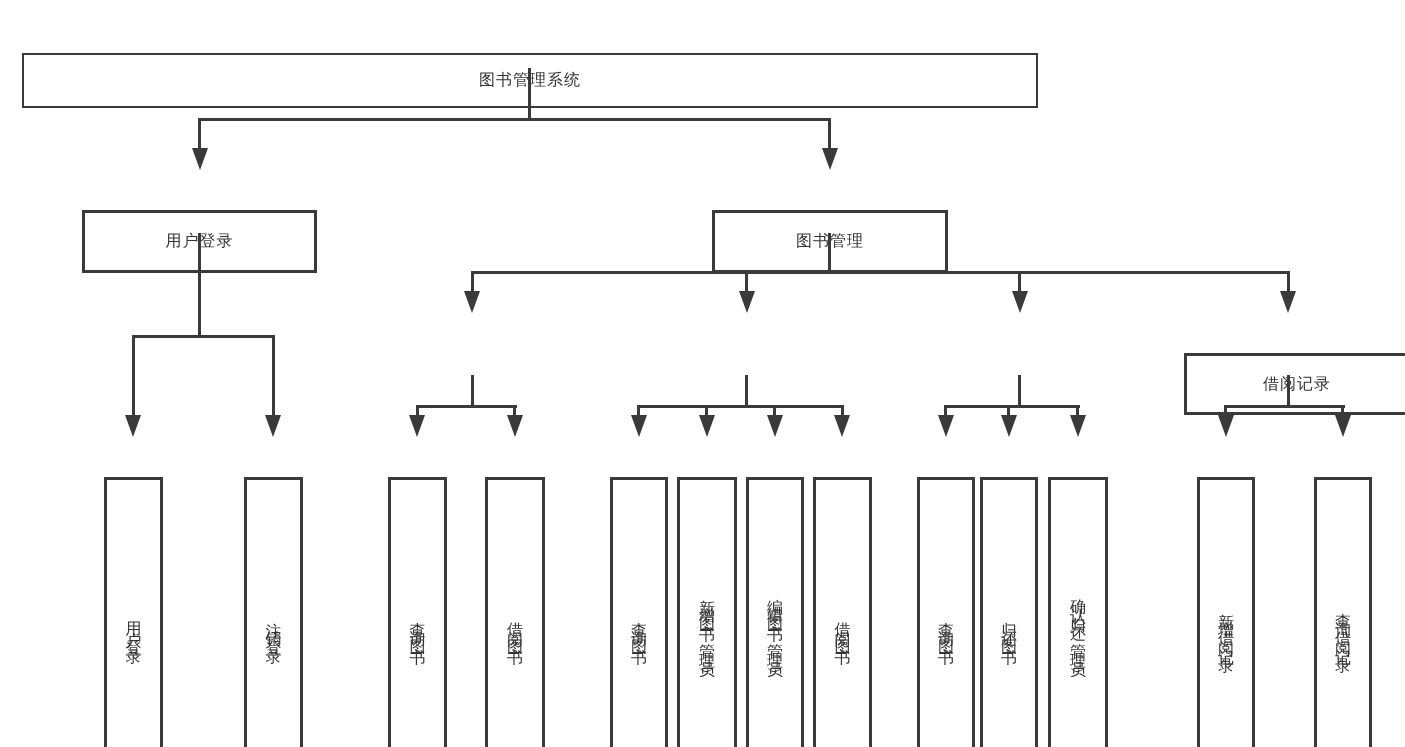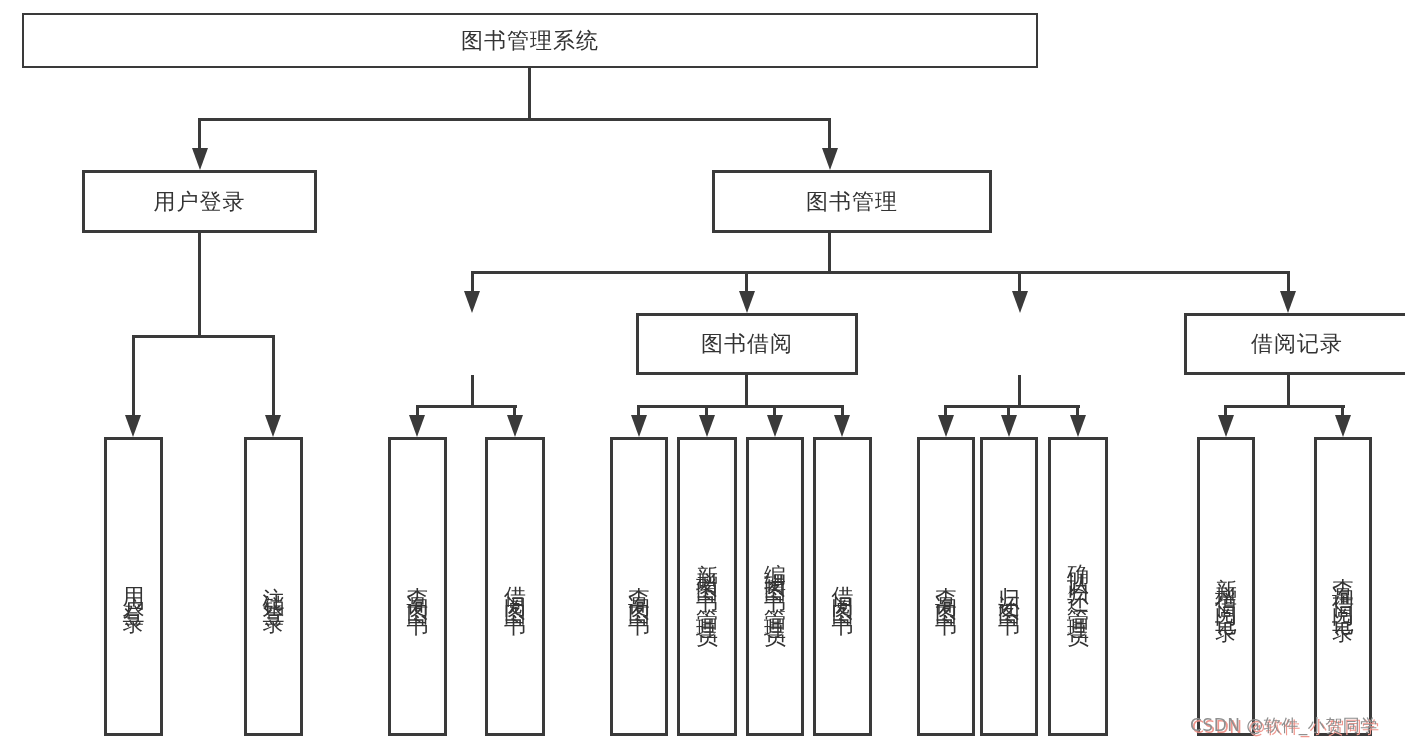--- a/index.html
+++ b/index.html
@@ -13,24 +13,25 @@
     overflow: hidden;
   }
   .box {
     position: absolute;
     box-sizing: border-box;
     border: 3px solid #3a3a3a;
     background: #ffffff;
     display: flex;
     align-items: center;
     justify-content: center;
-    font-size: 22px;
+    font-size: 16px;
     color: #333333;
     letter-spacing: 1px;
     white-space: nowrap;
+    margin-top: 40px;
   }
   .box.root { border-width: 2px; }
   .box.v {
     writing-mode: vertical-rl;
     text-orientation: mixed;
     letter-spacing: 9px;
     line-height: 1;
     white-space: normal;
   }
   .hline { position: absolute; height: 3px; background: #3a3a3a; }
@@ -61,41 +62,40 @@
   <div class="box root" style="left:22px; top:13px; width:1016px; height:55px;">图书管理系统</div>
 
   <div class="vline" style="left:528px; top:68px; height:50px;"></div>
   <div class="hline" style="left:198px; top:118px; width:633px;"></div>
   <div class="vline" style="left:198px; top:118px; height:33px;"></div>
   <div class="arrow" style="left:192px; top:148px;"></div>
   <div class="vline" style="left:828px; top:118px; height:33px;"></div>
   <div class="arrow" style="left:822px; top:148px;"></div>
 
   <div class="box" style="left:82px; top:170px; width:235px; height:63px;">用户登录</div>
-  <div class="box" style="left:712px; top:170px; width:280px; height:63px;">图书管理</div>
+  <div class="box" style="left:712px; top:170px; width:236px; height:63px;">图书管理</div>
 
   <div class="vline" style="left:198px; top:233px; height:102px;"></div>
   <div class="hline" style="left:132px; top:335px; width:143px;"></div>
   <div class="vline" style="left:132px; top:335px; height:82px;"></div>
   <div class="arrow" style="left:125px; top:415px;"></div>
   <div class="vline" style="left:272px; top:335px; height:82px;"></div>
   <div class="arrow" style="left:265px; top:415px;"></div>
 
   <div class="vline" style="left:828px; top:233px; height:38px;"></div>
   <div class="hline" style="left:471px; top:271px; width:819px;"></div>
   <div class="vline" style="left:471px; top:271px; height:22px;"></div>
   <div class="arrow" style="left:464px; top:291px;"></div>
   <div class="vline" style="left:745px; top:271px; height:22px;"></div>
   <div class="arrow" style="left:739px; top:291px;"></div>
   <div class="vline" style="left:1018px; top:271px; height:22px;"></div>
   <div class="arrow" style="left:1012px; top:291px;"></div>
   <div class="vline" style="left:1287px; top:271px; height:22px;"></div>
   <div class="arrow" style="left:1280px; top:291px;"></div>
 
-  <div class="box" style="left:636px; top:313px; width:222px; height:62px;">图书借阅</div>
   <div class="box" style="left:1184px; top:313px; width:226px; height:62px;">借阅记录</div>
 
   <div class="vline" style="left:471px; top:375px; height:30px;"></div>
   <div class="hline" style="left:416px; top:405px; width:101px;"></div>
   <div class="vline" style="left:416px; top:405px; height:12px;"></div>
   <div class="arrow" style="left:409px; top:415px;"></div>
   <div class="vline" style="left:513px; top:405px; height:12px;"></div>
   <div class="arrow" style="left:507px; top:415px;"></div>
 
   <div class="vline" style="left:745px; top:375px; height:30px;"></div>
@@ -136,15 +136,14 @@
   <div class="box v" style="left:746px; top:437px; width:58px; height:299px;">编辑图书（管理员）</div>
   <div class="box v" style="left:813px; top:437px; width:59px; height:299px;">借阅图书</div>
 
   <div class="box v" style="left:917px; top:437px; width:58px; height:299px;">查询图书</div>
   <div class="box v" style="left:980px; top:437px; width:58px; height:299px;">归还图书</div>
   <div class="box v" style="left:1048px; top:437px; width:60px; height:299px;">确认归还（管理员）</div>
 
   <div class="box v" style="left:1197px; top:437px; width:58px; height:299px;">新增借阅记录</div>
   <div class="box v" style="left:1314px; top:437px; width:58px; height:299px;">查询借阅记录</div>
 
-  <div class="watermark">CSDN @软件_小贺同学</div>
 
 </div>
 
 </body></html>

